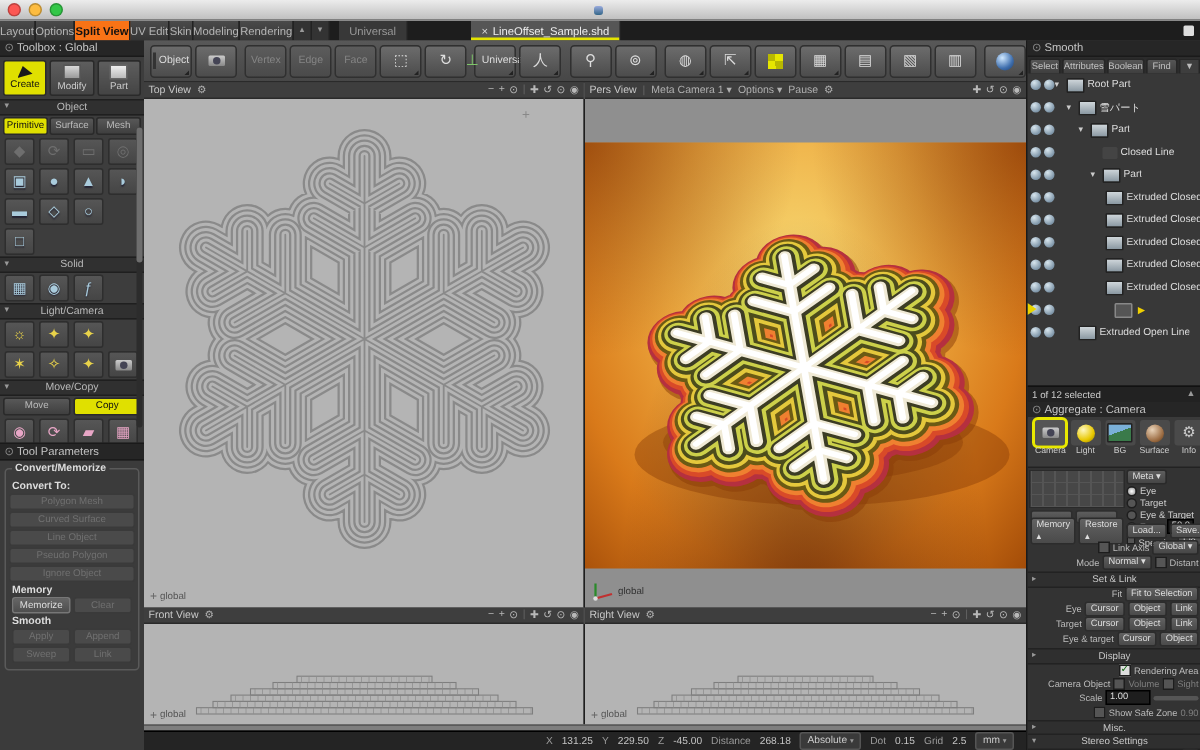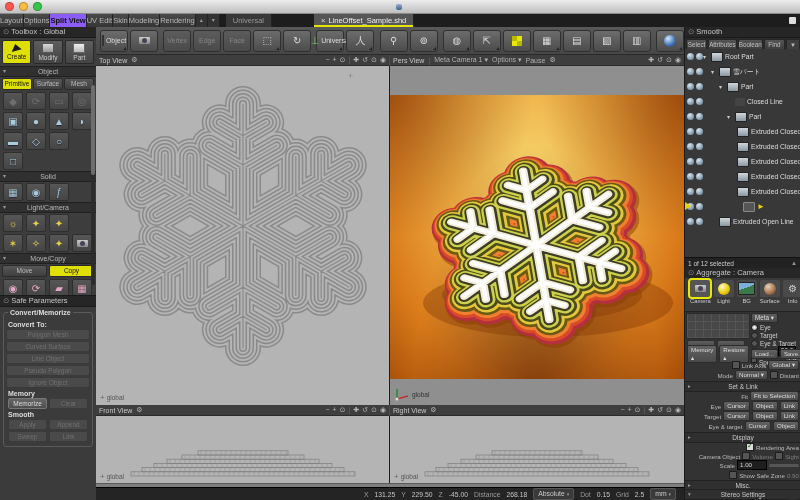--- a/index.html
+++ b/index.html
@@ -10,21 +10,21 @@
   
   #titlebar{left:0;top:0;width:800px;height:13px;background:linear-gradient(#ececec,#bfbfbf);
             border-bottom:1px solid #8a8a8a;display:flex;align-items:center;}
   .tl{width:7px;height:7px;border-radius:50%;margin-left:5px;border:1px solid rgba(0,0,0,.25);}
   #win-title{position:absolute;left:0;right:0;text-align:center;color:#333;font-size:9px;line-height:13px;}
   #doc-dot{display:inline-block;width:6px;height:6px;border-radius:2px;background:linear-gradient(#9ad,#368);margin-right:3px;vertical-align:-1px;}
   
   #tabrow{left:0;top:14px;width:800px;height:13px;background:#1d1d1d;display:flex;align-items:stretch;}
   .wtab{padding:0 0;line-height:13px;color:#b5b5b5;background:linear-gradient(#4a4a4a,#353535);
         border-right:1px solid #222;font-size:7.5px;}
-  .wtab.active{background:#8b5cf6;color:#111;font-weight:bold;}
+  .wtab.active{background:#f97316;color:#111;font-weight:bold;}
   .wtab-extra{width:11px;text-align:center;line-height:13px;color:#999;background:#333;border-right:1px solid #222;font-size:6px;}
   .dtab{margin-left:6px;padding:0 7px;line-height:13px;font-size:7.5px;color:#999;background:#383838;border-right:1px solid #222;}
   .dtab.active{background:#565656;color:#eee;box-shadow:inset 0 -2px 0 #e4e400;margin-left:42px;}
   .dtab .x{color:#ddd;margin-right:3px;}
   #tabrow-endicon{margin-left:auto;margin-right:4px;width:7px;height:7px;align-self:center;background:#ddd;border-radius:1px;}
   
   #toolbox{left:0;top:27px;width:96px;height:473px;background:#3d3d3d;border-right:1px solid #1a1a1a;}
   .panel-hdr{height:10px;background:#262626;color:#c5c5c5;font-size:7.5px;line-height:10px;padding-left:3px;border-bottom:1px solid #1a1a1a;}
   .panel-hdr .disc{color:#888;margin-right:2px;}
   #tb-modes{display:flex;gap:2px;padding:2px;}
@@ -315,21 +315,21 @@
           <span class="ico-pink">⌐</span>
         </div>
     </div>
     <div class="sec-hdr" style="height:5px;overflow:hidden;line-height:5px"><span class="tri">▾</span><span>Other</span></div>
     <div id="tb-scroll">
         <div></div>
       </div>
   </div>
 
   <div class="abs" id="toolparams">
-    <div class="panel-hdr"><span class="disc">⊙</span><span>Safe Parameters</span></div>
+    <div class="panel-hdr"><span class="disc">⊙</span><span>Tool Parameters</span></div>
     <div class="group-box">
       <span class="group-lbl">Convert/Memorize</span>
       <div class="tp-lbl">Convert To:</div>
       <div class="tp-btn"><span>Polygon Mesh</span></div>
         <div class="tp-btn"><span>Curved Surface</span></div>
         <div class="tp-btn"><span>Line Object</span></div>
         <div class="tp-btn"><span>Pseudo Polygon</span></div>
         <div class="tp-btn"><span>Ignore Object</span></div>
       <div class="tp-lbl">Memory</div>
       <div class="tp-row">

